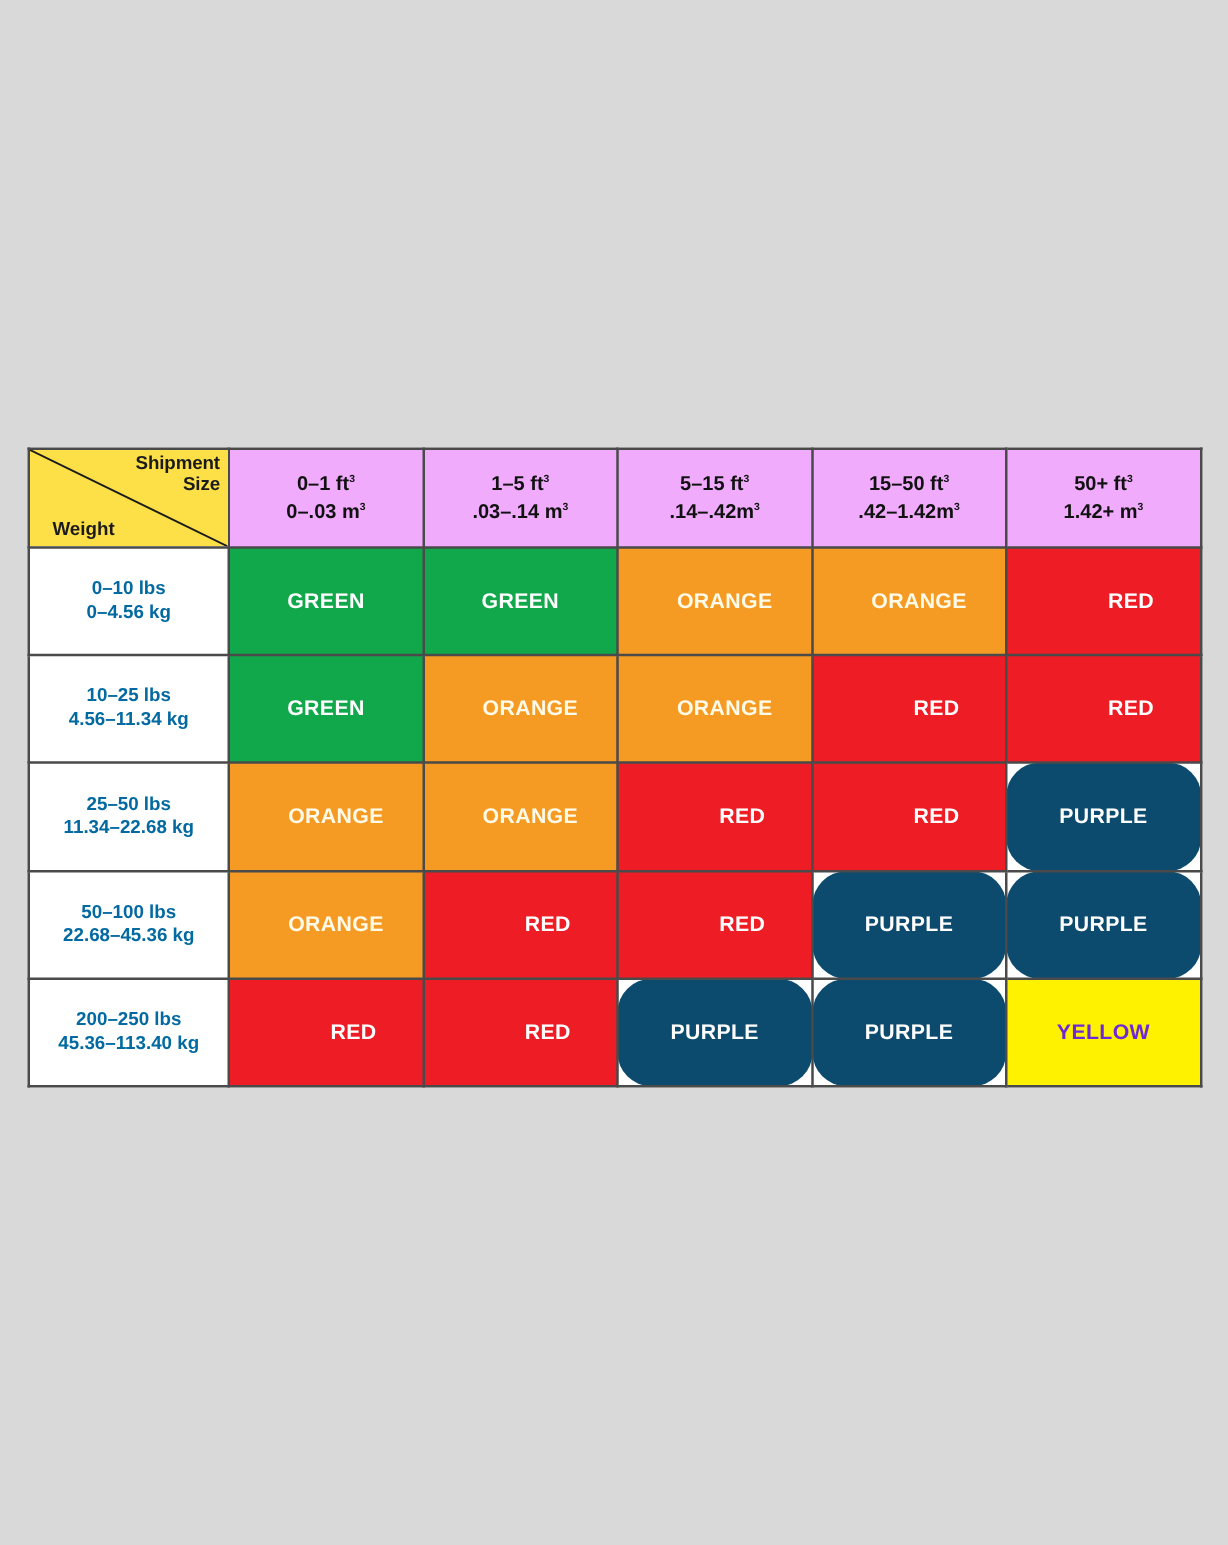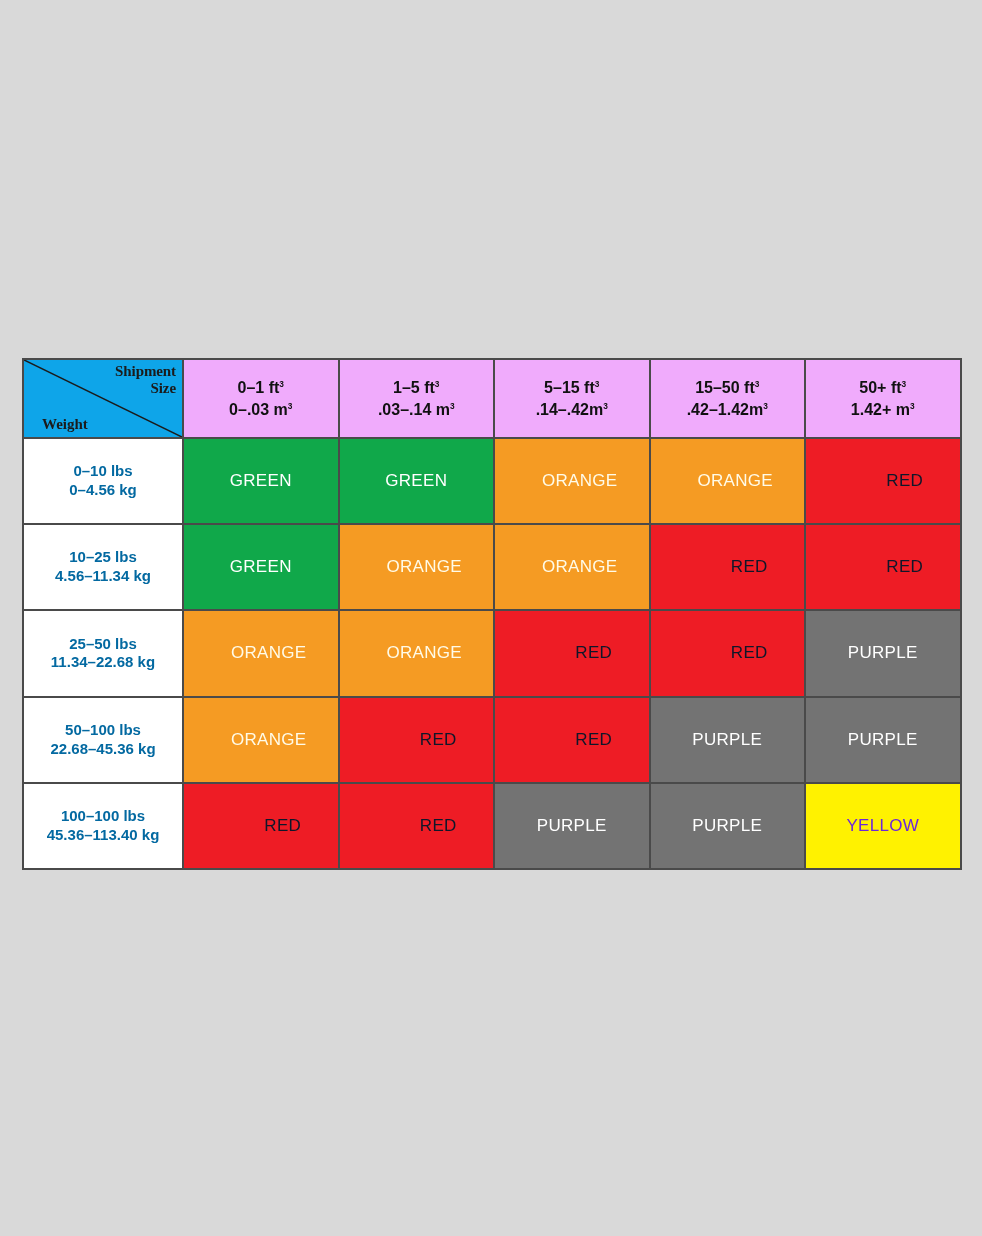--- a/index.html
+++ b/index.html
@@ -40,24 +40,23 @@
     padding: 2px 4px;
   }
 
   
   col.c-label { width: 160px; }
   col.c-data  { width: 155.5px; }
 
   
   td.corner {
     position: relative;
-    background: #0ea5e9;
+    background: #fde047;
     padding: 0;
     height: 79px;
-    font-family: Liberation Serif, serif;
   }
   .corner-diag {
     position: absolute;
     inset: 0;
     width: 100%;
     height: 100%;
     display: block;
   }
   .corner-top {
     position: absolute;
@@ -106,29 +105,29 @@
     font-weight: 700;
     color: #0369a1;
     line-height: 1.26;
     padding: 2px 5px;
   }
   td.rowhead .rl { display: block; }
 
   
   td.cell {
     font-size: 17px;
-    font-weight: 400;
+    font-weight: 700;
     letter-spacing: 0.3px;
   }
   td.cell .cl { display: block; }
 
   td.cell.GREEN  { background: #10a84a; color: #ffffff; }
   td.cell.ORANGE { background: #f59b23; color: #fffbe8; padding-left: 20px; }
-  td.cell.RED    { background: #ee1c25; color: #0f172a; padding-left: 48px; }
-  td.cell.PURPLE { background: #737373; color: #ffffff; }
+  td.cell.RED    { background: #ee1c25; color: #ffffff; padding-left: 48px; }
+  td.cell.PURPLE { background: #0c4a6e; color: #ffffff; border-radius: 27px; }
   td.cell.YELLOW { background: #fff200; color: #6d28d9; }
   td.cell.BLANK  { background: #ffffff; color: #555555; }
 
   td.cell.BLANK .dash {
     display: inline-block;
     width: 62px;
     height: 3px;
     background: #555555;
     vertical-align: middle;
   }
@@ -264,21 +263,21 @@
         <td class="cell PURPLE">
             <span class="cl">PURPLE</span>
           </td>
         <td class="cell PURPLE">
             <span class="cl">PURPLE</span>
           </td>
       </tr>
 
       <tr>
         <td class="rowhead">
-          <span class="rl">100–100 lbs</span>
+          <span class="rl">200–250 lbs</span>
           <span class="rl">45.36–113.40 kg</span>
         </td>
         <td class="cell RED">
             <span class="cl">RED</span>
           </td>
         <td class="cell RED">
             <span class="cl">RED</span>
           </td>
         <td class="cell PURPLE">
             <span class="cl">PURPLE</span>

